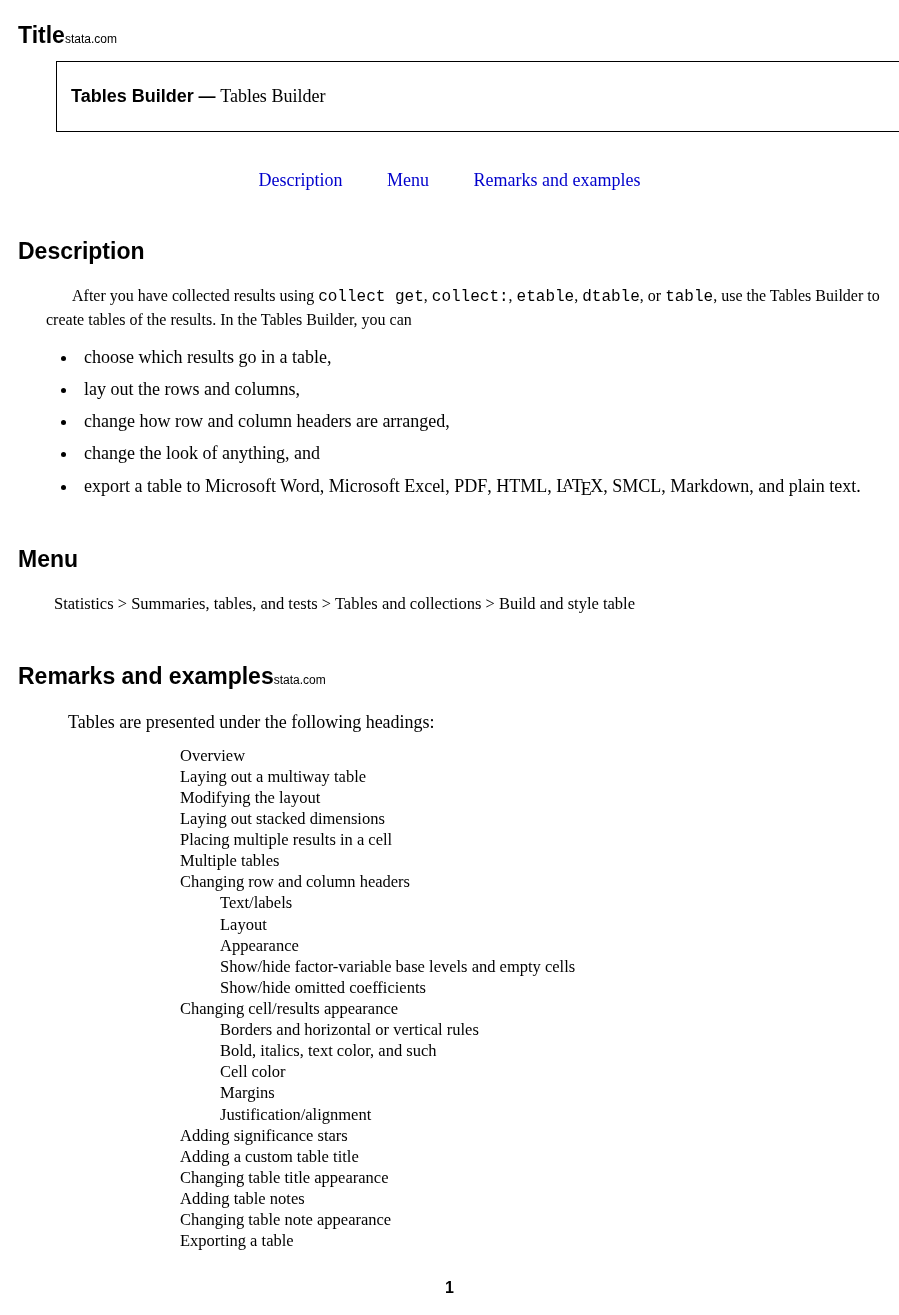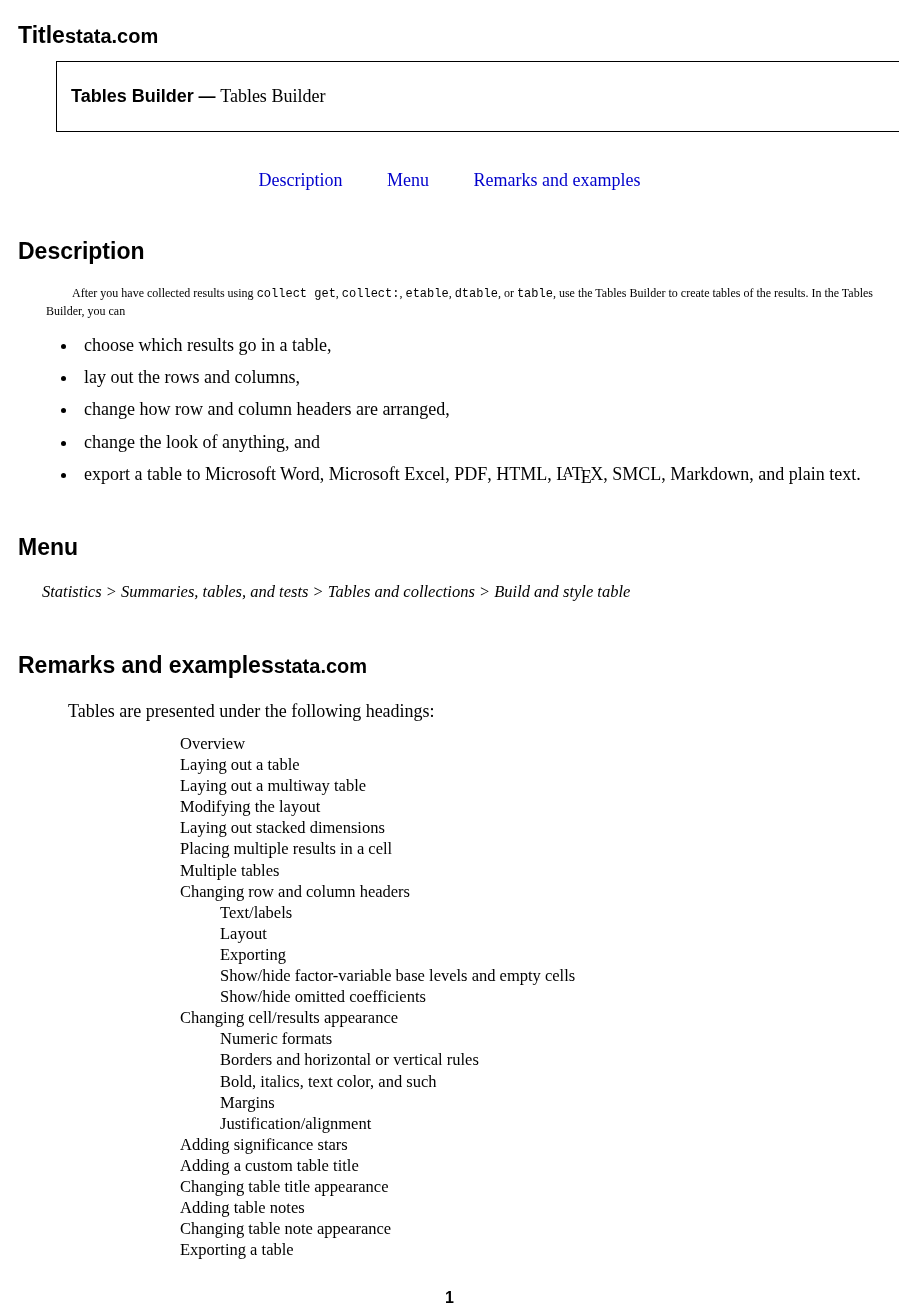--- a/index.html
+++ b/index.html
@@ -18,22 +18,22 @@
     align-items: baseline;
   }
   .section-title {
     font-family: Arial, Helvetica, sans-serif;
     font-weight: bold;
     font-size: 23px;
     margin: 0;
   }
   .brand {
     font-family: Arial, Helvetica, sans-serif;
-    font-weight: bold;
-    font-size: 20px;
+    font-weight: normal;
+    font-size: 12px;
   }
   .title-box {
     border: 1px solid #000;
     margin: 10px 0 0 38px;
     padding: 22px 14px;
     width: 860px;
     box-sizing: border-box;
   }
   .title-box-name {
     font-family: Arial, Helvetica, sans-serif;
@@ -55,43 +55,42 @@
   .toc-links span {
     margin: 0 20px;
     color: #0000cc;
   }
   .section-block {
     margin-top: 26px;
   }
   .body-text {
     margin: 18px 0 0 28px;
     text-indent: 26px;
-    font-size: 12px;
+    font-size: 16px;
   }
   .tt { font-family: 'Courier New', monospace; }
   ul.bullets {
     margin: 14px 0 0 60px;
     padding: 0;
     list-style: disc;
     font-size: 18px;
   }
   ul.bullets li {
     margin: 8px 0;
     padding-left: 6px;
   }
   .smallcaps { font-variant: small-caps; text-align: center; }
   .latex {
     font-family: Liberation Serif, serif;
   }
   .latex .a { position: relative; top: -0.2em; font-size: 0.85em; margin-left: -0.3em; margin-right: -0.12em;}
   .latex .e { position: relative; top: 0.18em; margin-left: -0.12em; margin-right: -0.08em;}
   .menu-path {
-    margin: 18px 0 0 24px;
+    margin: 18px 0 0 36px;
     font-size: 16.5px;
-    font-style: italic;
   }
   .remarks-intro {
     margin: 18px 0 0 50px;
     font-size: 18px;
   }
   .remarks-list {
     margin: 10px 0 0 162px;
     font-size: 16.5px;
     line-height: 1.28;
   }
@@ -148,36 +147,35 @@
 </div>
 
 <div class="section-block" style="margin-top:46px">
   <div class="header-row">
     <div class="section-title">Remarks and examples</div>
     <div class="brand">stata.com</div>
   </div>
   <div class="remarks-intro">Tables are presented under the following headings:</div>
   <div class="remarks-list">
     <div>Overview</div>
-    <div>Laying out a table</div>
     <div>Laying out a multiway table</div>
     <div>Modifying the layout</div>
     <div>Laying out stacked dimensions</div>
     <div>Placing multiple results in a cell</div>
     <div>Multiple tables</div>
     <div>Changing row and column headers</div>
     <div class="remarks-sub">Text/labels</div>
     <div class="remarks-sub">Layout</div>
-    <div class="remarks-sub">Exporting</div>
+    <div class="remarks-sub">Appearance</div>
     <div class="remarks-sub">Show/hide factor-variable base levels and empty cells</div>
     <div class="remarks-sub">Show/hide omitted coefficients</div>
     <div>Changing cell/results appearance</div>
-    <div class="remarks-sub">Numeric formats</div>
     <div class="remarks-sub">Borders and horizontal or vertical rules</div>
     <div class="remarks-sub">Bold, italics, text color, and such</div>
+    <div class="remarks-sub">Cell color</div>
     <div class="remarks-sub">Margins</div>
     <div class="remarks-sub">Justification/alignment</div>
     <div>Adding significance stars</div>
     <div>Adding a custom table title</div>
     <div>Changing table title appearance</div>
     <div>Adding table notes</div>
     <div>Changing table note appearance</div>
     <div>Exporting a table</div>
   </div>
 </div>

